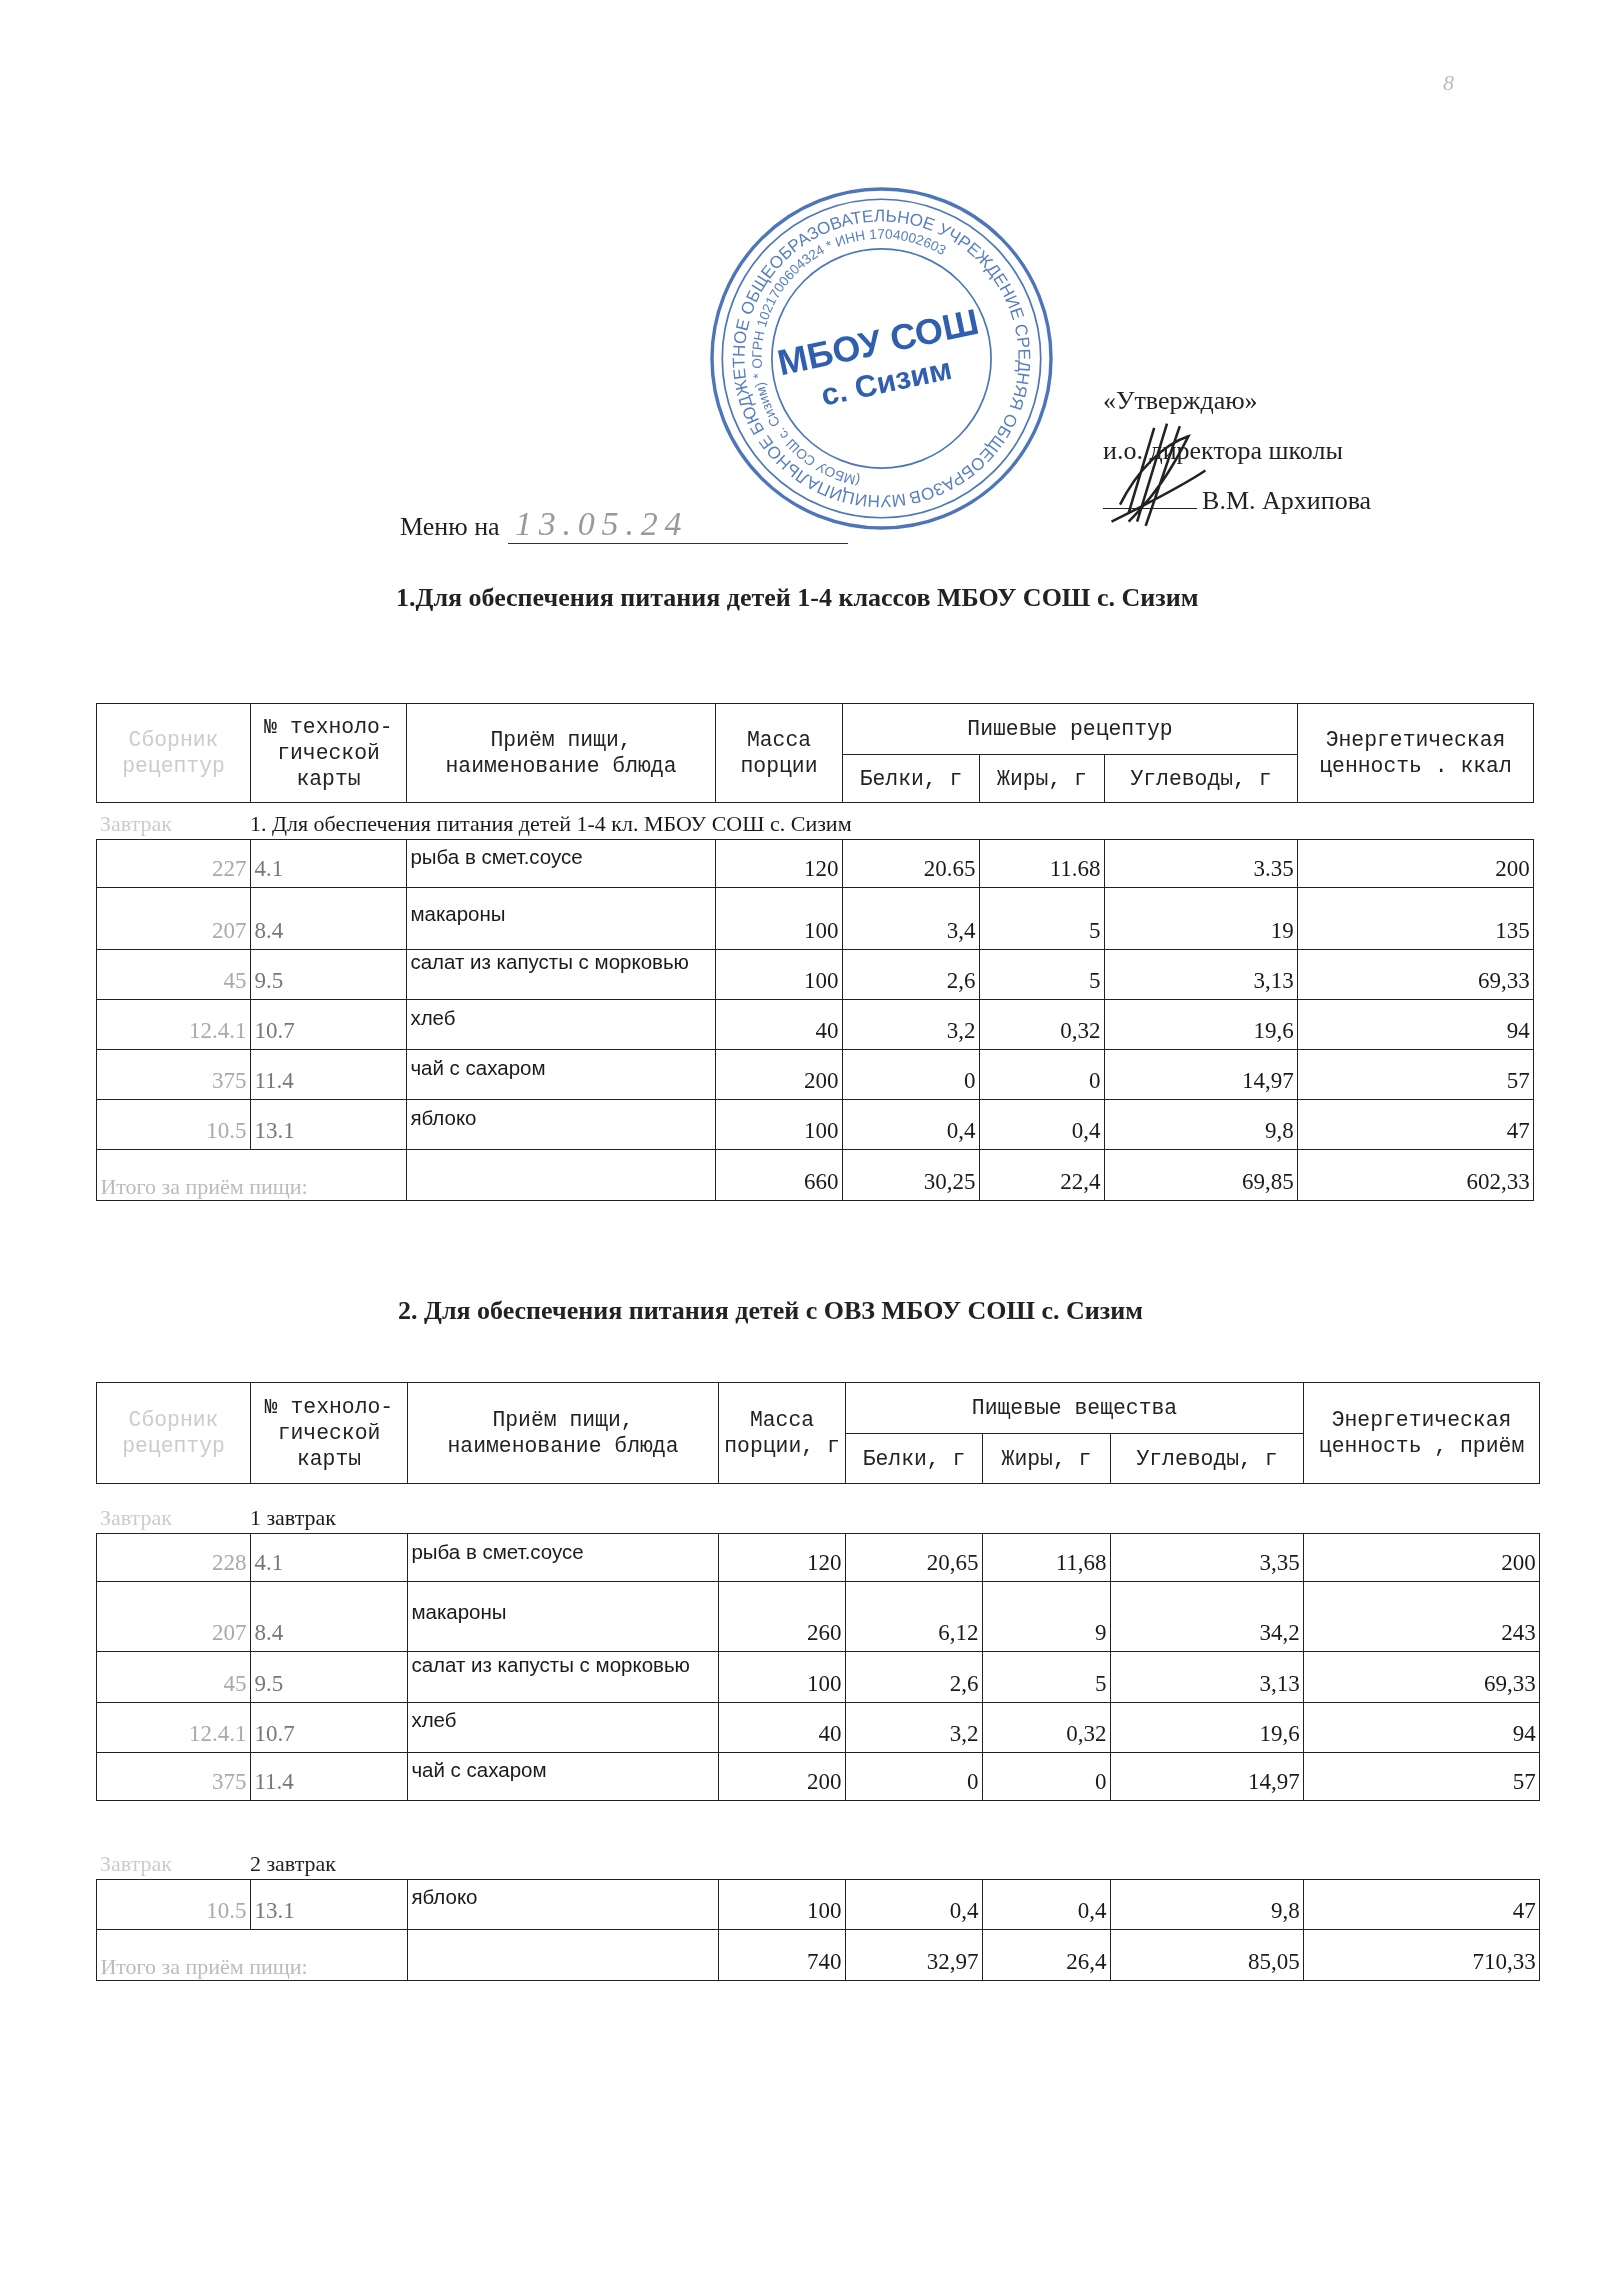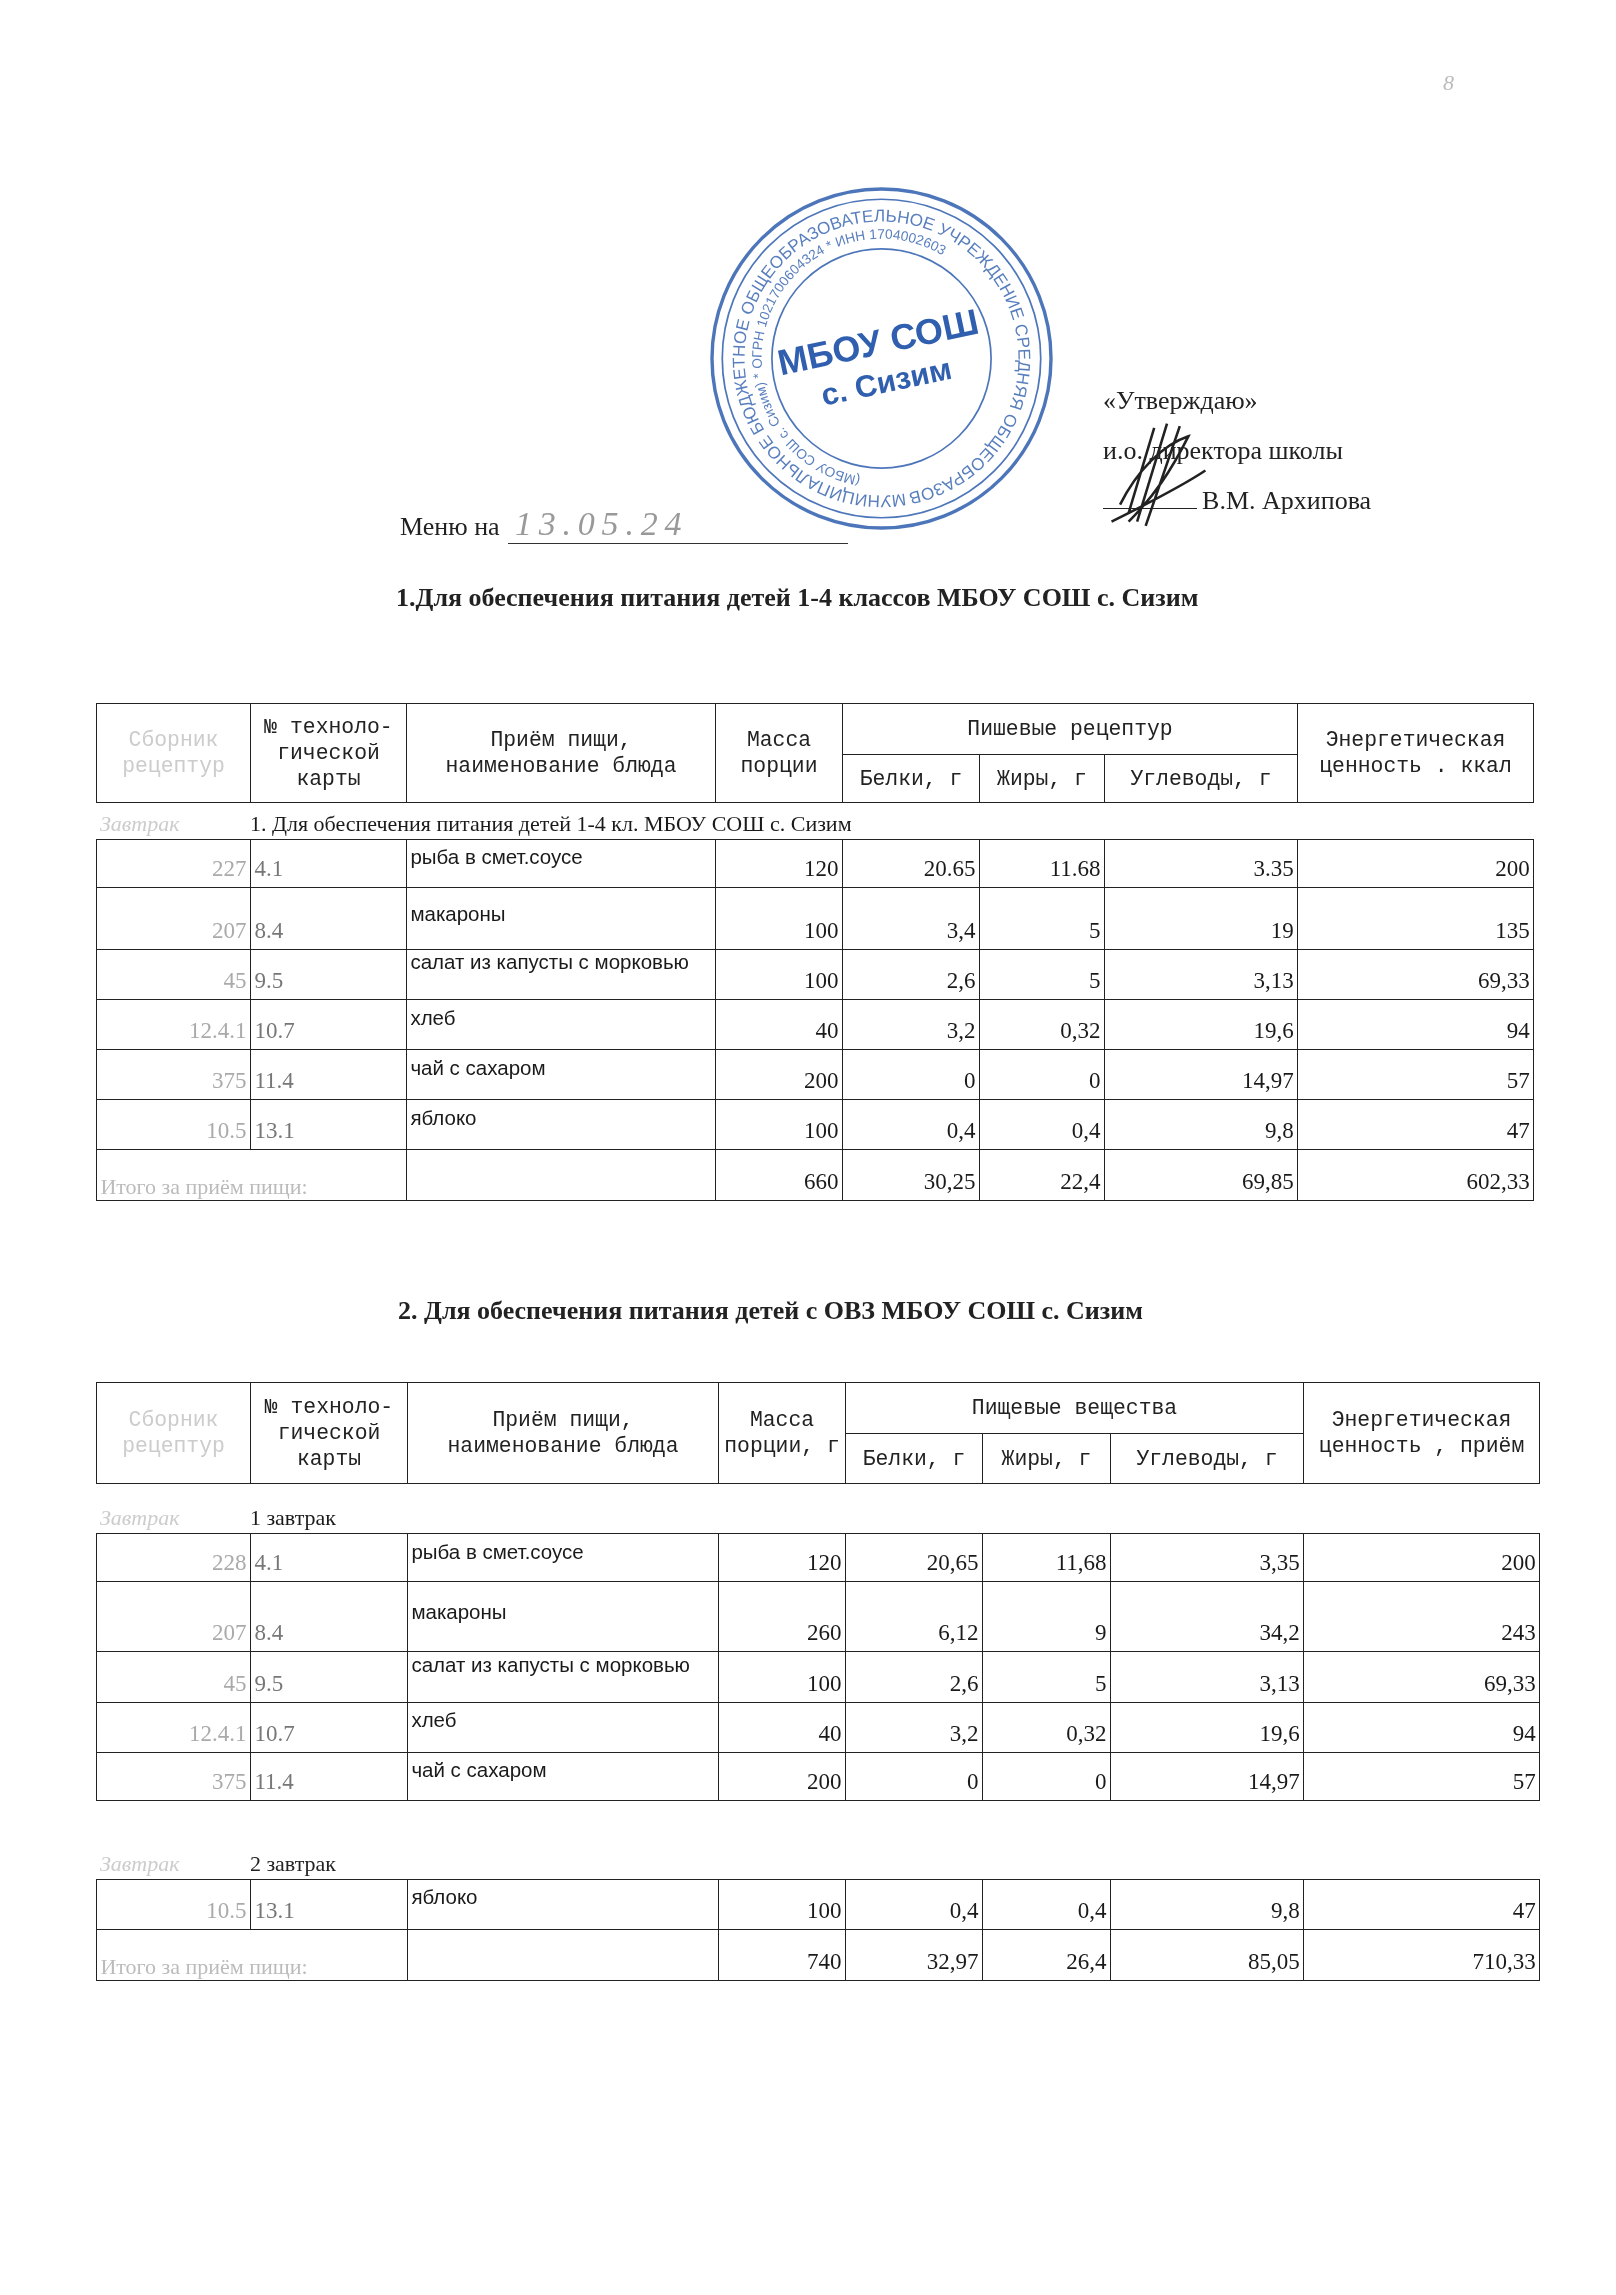--- a/index.html
+++ b/index.html
@@ -20,21 +20,21 @@
 
   table.menu { position:absolute; border-collapse:collapse; font-family:"Liberation Sans", sans-serif; font-size:20.5px; table-layout:fixed; }
   table.menu td, table.menu th { border:1.7px solid #222; padding:0 3.4px; font-weight:normal; }
   table.menu th { text-align:center; line-height:26px; color:#222; font-family:Liberation Mono, monospace; font-size:21.4px; }
   table.menu th.faded { color:#ccc; }
   table.menu td.num { text-align:right; vertical-align:bottom; padding-bottom:5.1px; font-family:"Liberation Serif", serif; font-size:23px; }
   table.menu td.code { text-align:left; vertical-align:bottom; padding-bottom:5.1px; font-family:"Liberation Serif", serif; font-size:23px; color:#777;margin-left:25px; }
   table.menu td.rec { text-align:right; vertical-align:bottom; padding-bottom:5.1px; color:#aaa; font-family:"Liberation Serif", serif; font-size:23px;padding-left:42px; }
   table.menu td.name { vertical-align:top; padding-top:6.8px; font-size:20.5px; line-height:22px; overflow:hidden; }
   table.menu tr.section td { border-left:none; border-right:none; font-family:"Liberation Serif", serif; font-size:22px; height:34px; vertical-align:bottom; padding-bottom:1.7px; }
-  table.menu tr.section .lbl { color:#ccc; display:inline-block; width:150px;font-style:italic; }
+  table.menu tr.section .lbl { color:#ccc; display:inline-block; width:150px; }
   table.menu tr.total td.lbl { color:#bbb; text-align:left; vertical-align:bottom; font-family:"Liberation Serif", serif; font-size:22px; }
   .tbl1 { left:96px; top:703px; width:1436px; }
   .tbl2 { left:96px; top:1382px; width:1443px; }
 </style>
 </head>
 <body>
 
 <div class="abs pagenum">8</div>
 
 <svg class="abs stamp" viewBox="0 0 410 410">

